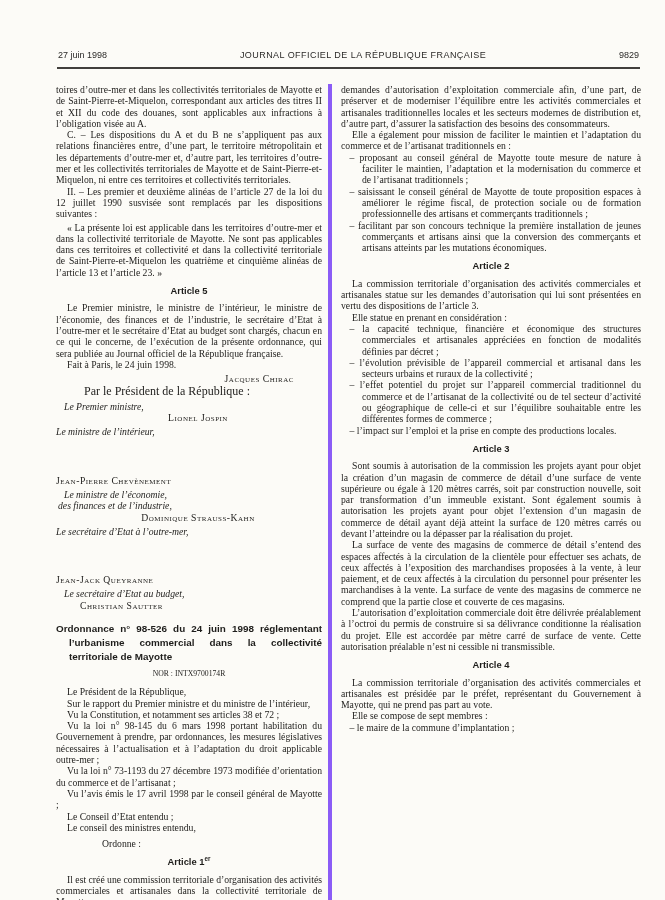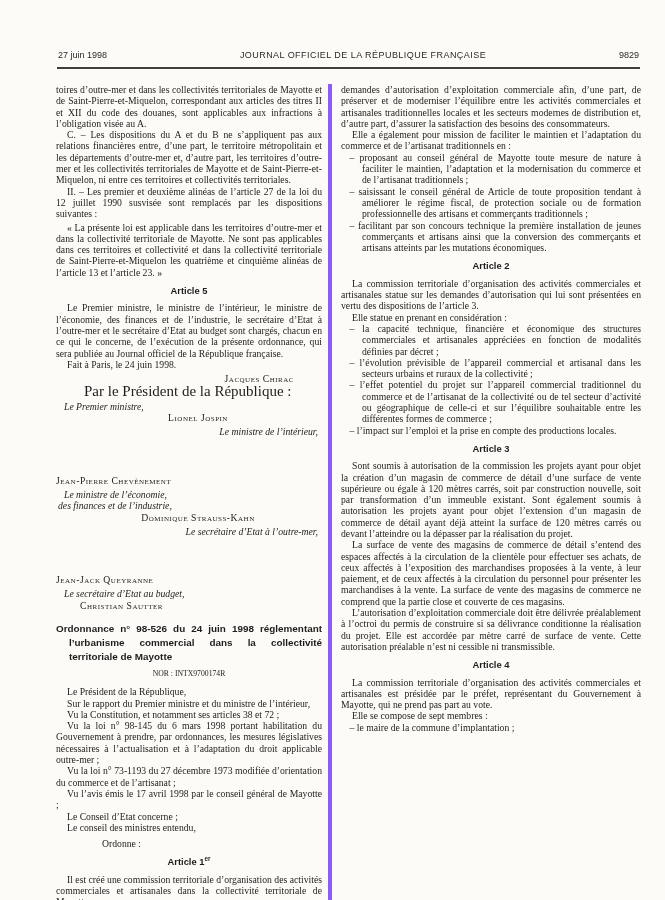--- a/index.html
+++ b/index.html
@@ -48,26 +48,26 @@
     font-weight: 700; font-size: 9.4px;
     text-align: center; text-indent: 0;
     margin: 7px 0 6px;
   }
   sup { font-size: 6.3px; vertical-align: super; line-height: 0; }
 
   
   .sc   { font-variant: small-caps; letter-spacing: 0.5px; }
   .ital { }
   .sig-chirac      { text-align: right; padding-right: 28px; margin-top: 3px; text-indent: 0; }
-  .sig-par         { padding-left: 28px; font-size: 15px; margin-top: 2px; text-indent: 0; text-align: left; }
+  .sig-par         { padding-left: 28px; font-size: 12px; margin-top: 2px; text-indent: 0; text-align: left; }
   .sig-left-title  { font-style: italic; padding-left: 8px;  margin-top: 3px; text-indent: 0; text-align: left; }
   .sig-left-title2 { font-style: italic; padding-left: 2px;  text-indent: 0; text-align: left; }
   .sig-left-name   { padding-left: 18px; text-indent: 0; text-align: center; }
   .sig-budget-name { padding-left: 24px; text-indent: 0; text-align: left; }
-  .sig-right-title { font-style: italic; text-align: right; padding-right: 4px; margin-top: 3px; text-indent: 0; }
+  .sig-right-title { font-style: italic; text-align: left; padding-right: 4px; margin-top: 3px; text-indent: 0; }
   .sig-right-name  { padding-right: 14px; text-indent: 0; margin-top: 37px; }
 
   
   .ord-title {
     font-family: "Liberation Sans", sans-serif;
     font-weight: 700; font-size: 9.9px; line-height: 14px;
     margin: 11px 0 4px; padding-left: 13px; text-indent: -13px;
     text-align: justify;
   }
   .nor-line { text-align: center; text-indent: 0; font-size: 7.7px; margin: 4px 0 7px; }
@@ -121,37 +121,37 @@
 
       <div class="ord-title">Ordonnance n° 98-526 du 24 juin 1998 réglementant l’urbanisme commercial dans la collectivité territoriale de Mayotte</div>
       <p class="nor-line"><span>NOR :</span> <span class="ital">INTX9700174R</span></p>
 
       <p>Le Président de la République,</p>
       <p>Sur le rapport du Premier ministre et du ministre de l’intérieur,</p>
       <p>Vu la Constitution, et notamment ses articles 38 et 72 ;</p>
       <p>Vu la loi n° 98-145 du 6 mars 1998 portant habilitation du Gouvernement à prendre, par ordonnances, les mesures législatives nécessaires à l’actualisation et à l’adaptation du droit applicable outre-mer ;</p>
       <p>Vu la loi n° 73-1193 du 27 décembre 1973 modifiée d’orientation du commerce et de l’artisanat ;</p>
       <p>Vu l’avis émis le 17 avril 1998 par le conseil général de Mayotte ;</p>
-      <p>Le Conseil d’Etat concerne ;</p>
+      <p>Le Conseil d’Etat entendu ;</p>
       <p>Le conseil des ministres entendu,</p>
 
       <p class="ordonne">Ordonne :</p>
 
       <div class="article-heading"><span>Article 1</span><sup>er</sup></div>
 
       <p>Il est créé une commission territoriale d’organisation des activités commerciales et artisanales dans la collectivité territoriale de Mayotte.</p>
       <p>La commission territoriale d’organisation des activités commerciales et artisanales a pour mission d’examiner les</p>
     </div>
 
     <div class="col-right">
       <p class="noindent">demandes d’autorisation d’exploitation commerciale afin, d’une part, de préserver et de moderniser l’équilibre entre les activités commerciales et artisanales traditionnelles locales et les secteurs modernes de distribution et, d’autre part, d’assurer la satisfaction des besoins des consommateurs.</p>
       <p>Elle a également pour mission de faciliter le maintien et l’adaptation du commerce et de l’artisanat traditionnels en :</p>
 
       <div class="dash-item">– proposant au conseil général de Mayotte toute mesure de nature à faciliter le maintien, l’adaptation et la modernisation du commerce et de l’artisanat traditionnels ;</div>
-      <div class="dash-item">– saisissant le conseil général de Article de toute proposition tendant à améliorer le régime fiscal, de protection sociale ou de formation professionnelle des artisans et commerçants traditionnels ;</div>
+      <div class="dash-item">– saisissant le conseil général de Mayotte de toute proposition espaces à améliorer le régime fiscal, de protection sociale ou de formation professionnelle des artisans et commerçants traditionnels ;</div>
       <div class="dash-item">– facilitant par son concours technique la première installation de jeunes commerçants et artisans ainsi que la conversion des commerçants et artisans atteints par les mutations économiques.</div>
 
       <div class="article-heading">Article 2</div>
       <p>La commission territoriale d’organisation des activités commerciales et artisanales statue sur les demandes d’autorisation qui lui sont présentées en vertu des dispositions de l’article 3.</p>
       <p>Elle statue en prenant en considération :</p>
 
       <div class="dash-item">– la capacité technique, financière et économique des structures commerciales et artisanales appréciées en fonction de modalités définies par décret ;</div>
       <div class="dash-item">– l’évolution prévisible de l’appareil commercial et artisanal dans les secteurs urbains et ruraux de la collectivité ;</div>
       <div class="dash-item">– l’effet potentiel du projet sur l’appareil commercial traditionnel du commerce et de l’artisanat de la collectivité ou de tel secteur d’activité ou géographique de celle-ci et sur l’équilibre souhaitable entre les différentes formes de commerce ;</div>
       <div class="dash-item">– l’impact sur l’emploi et la prise en compte des productions locales.</div>

